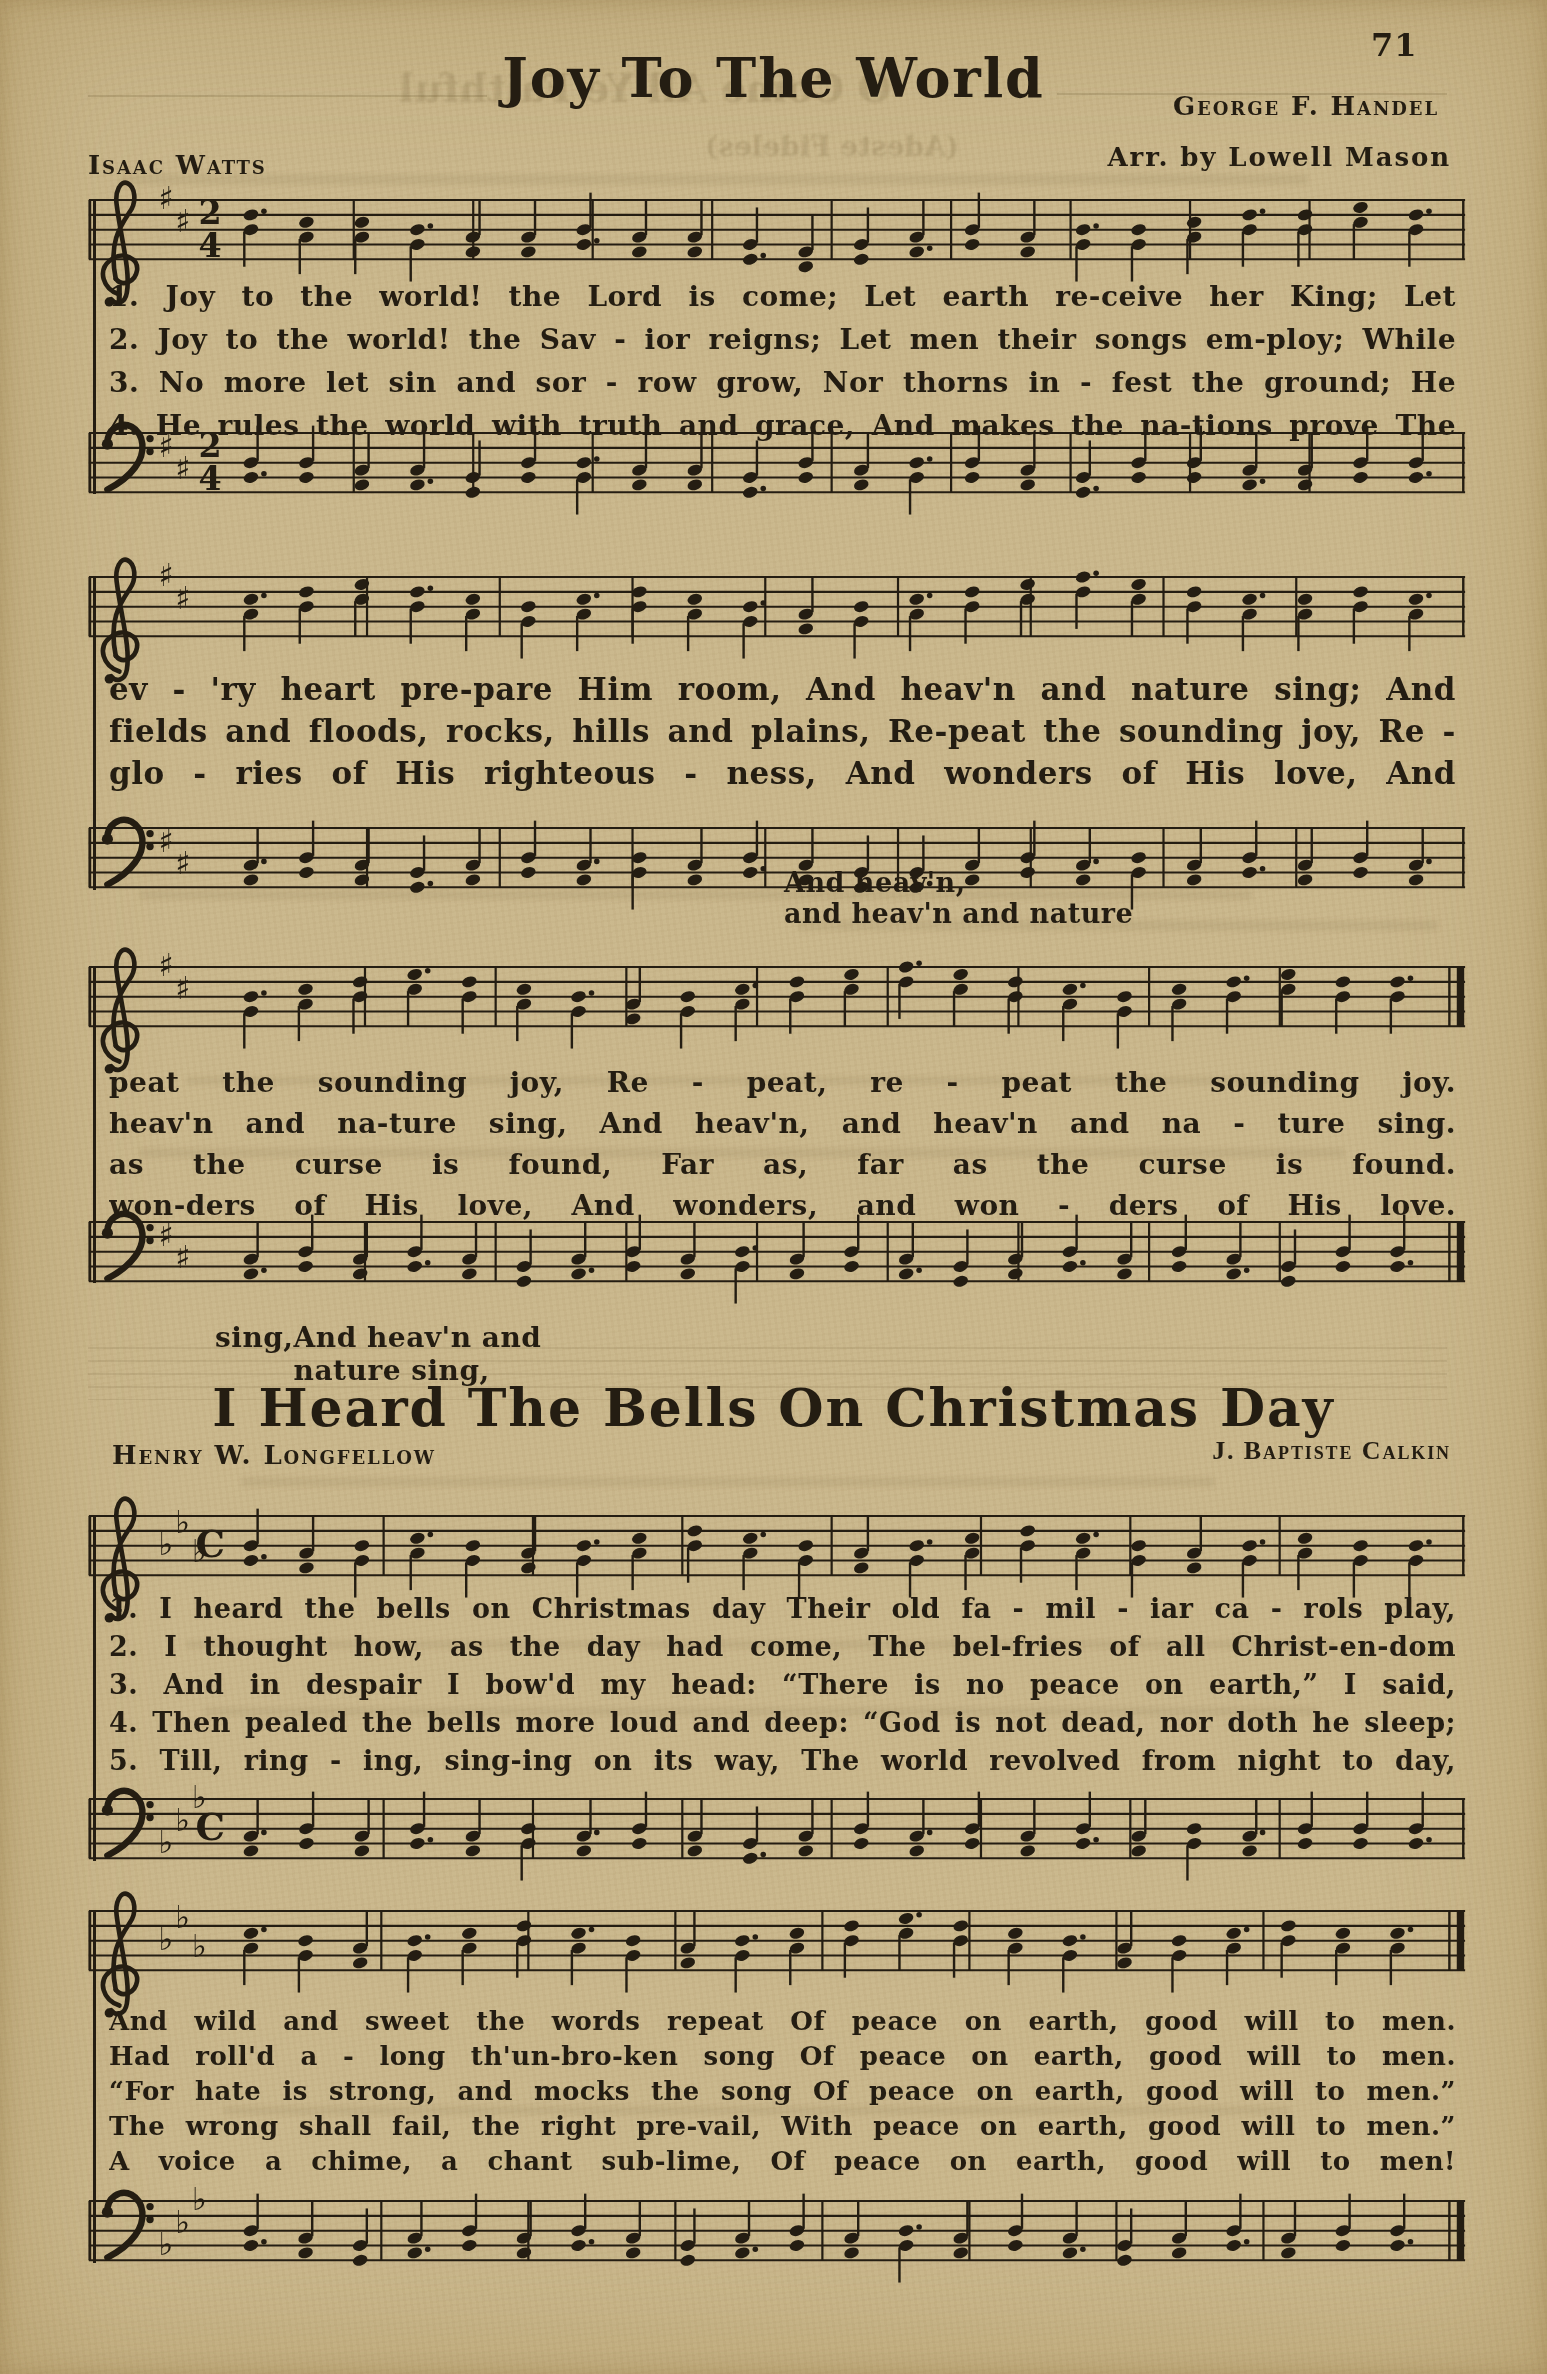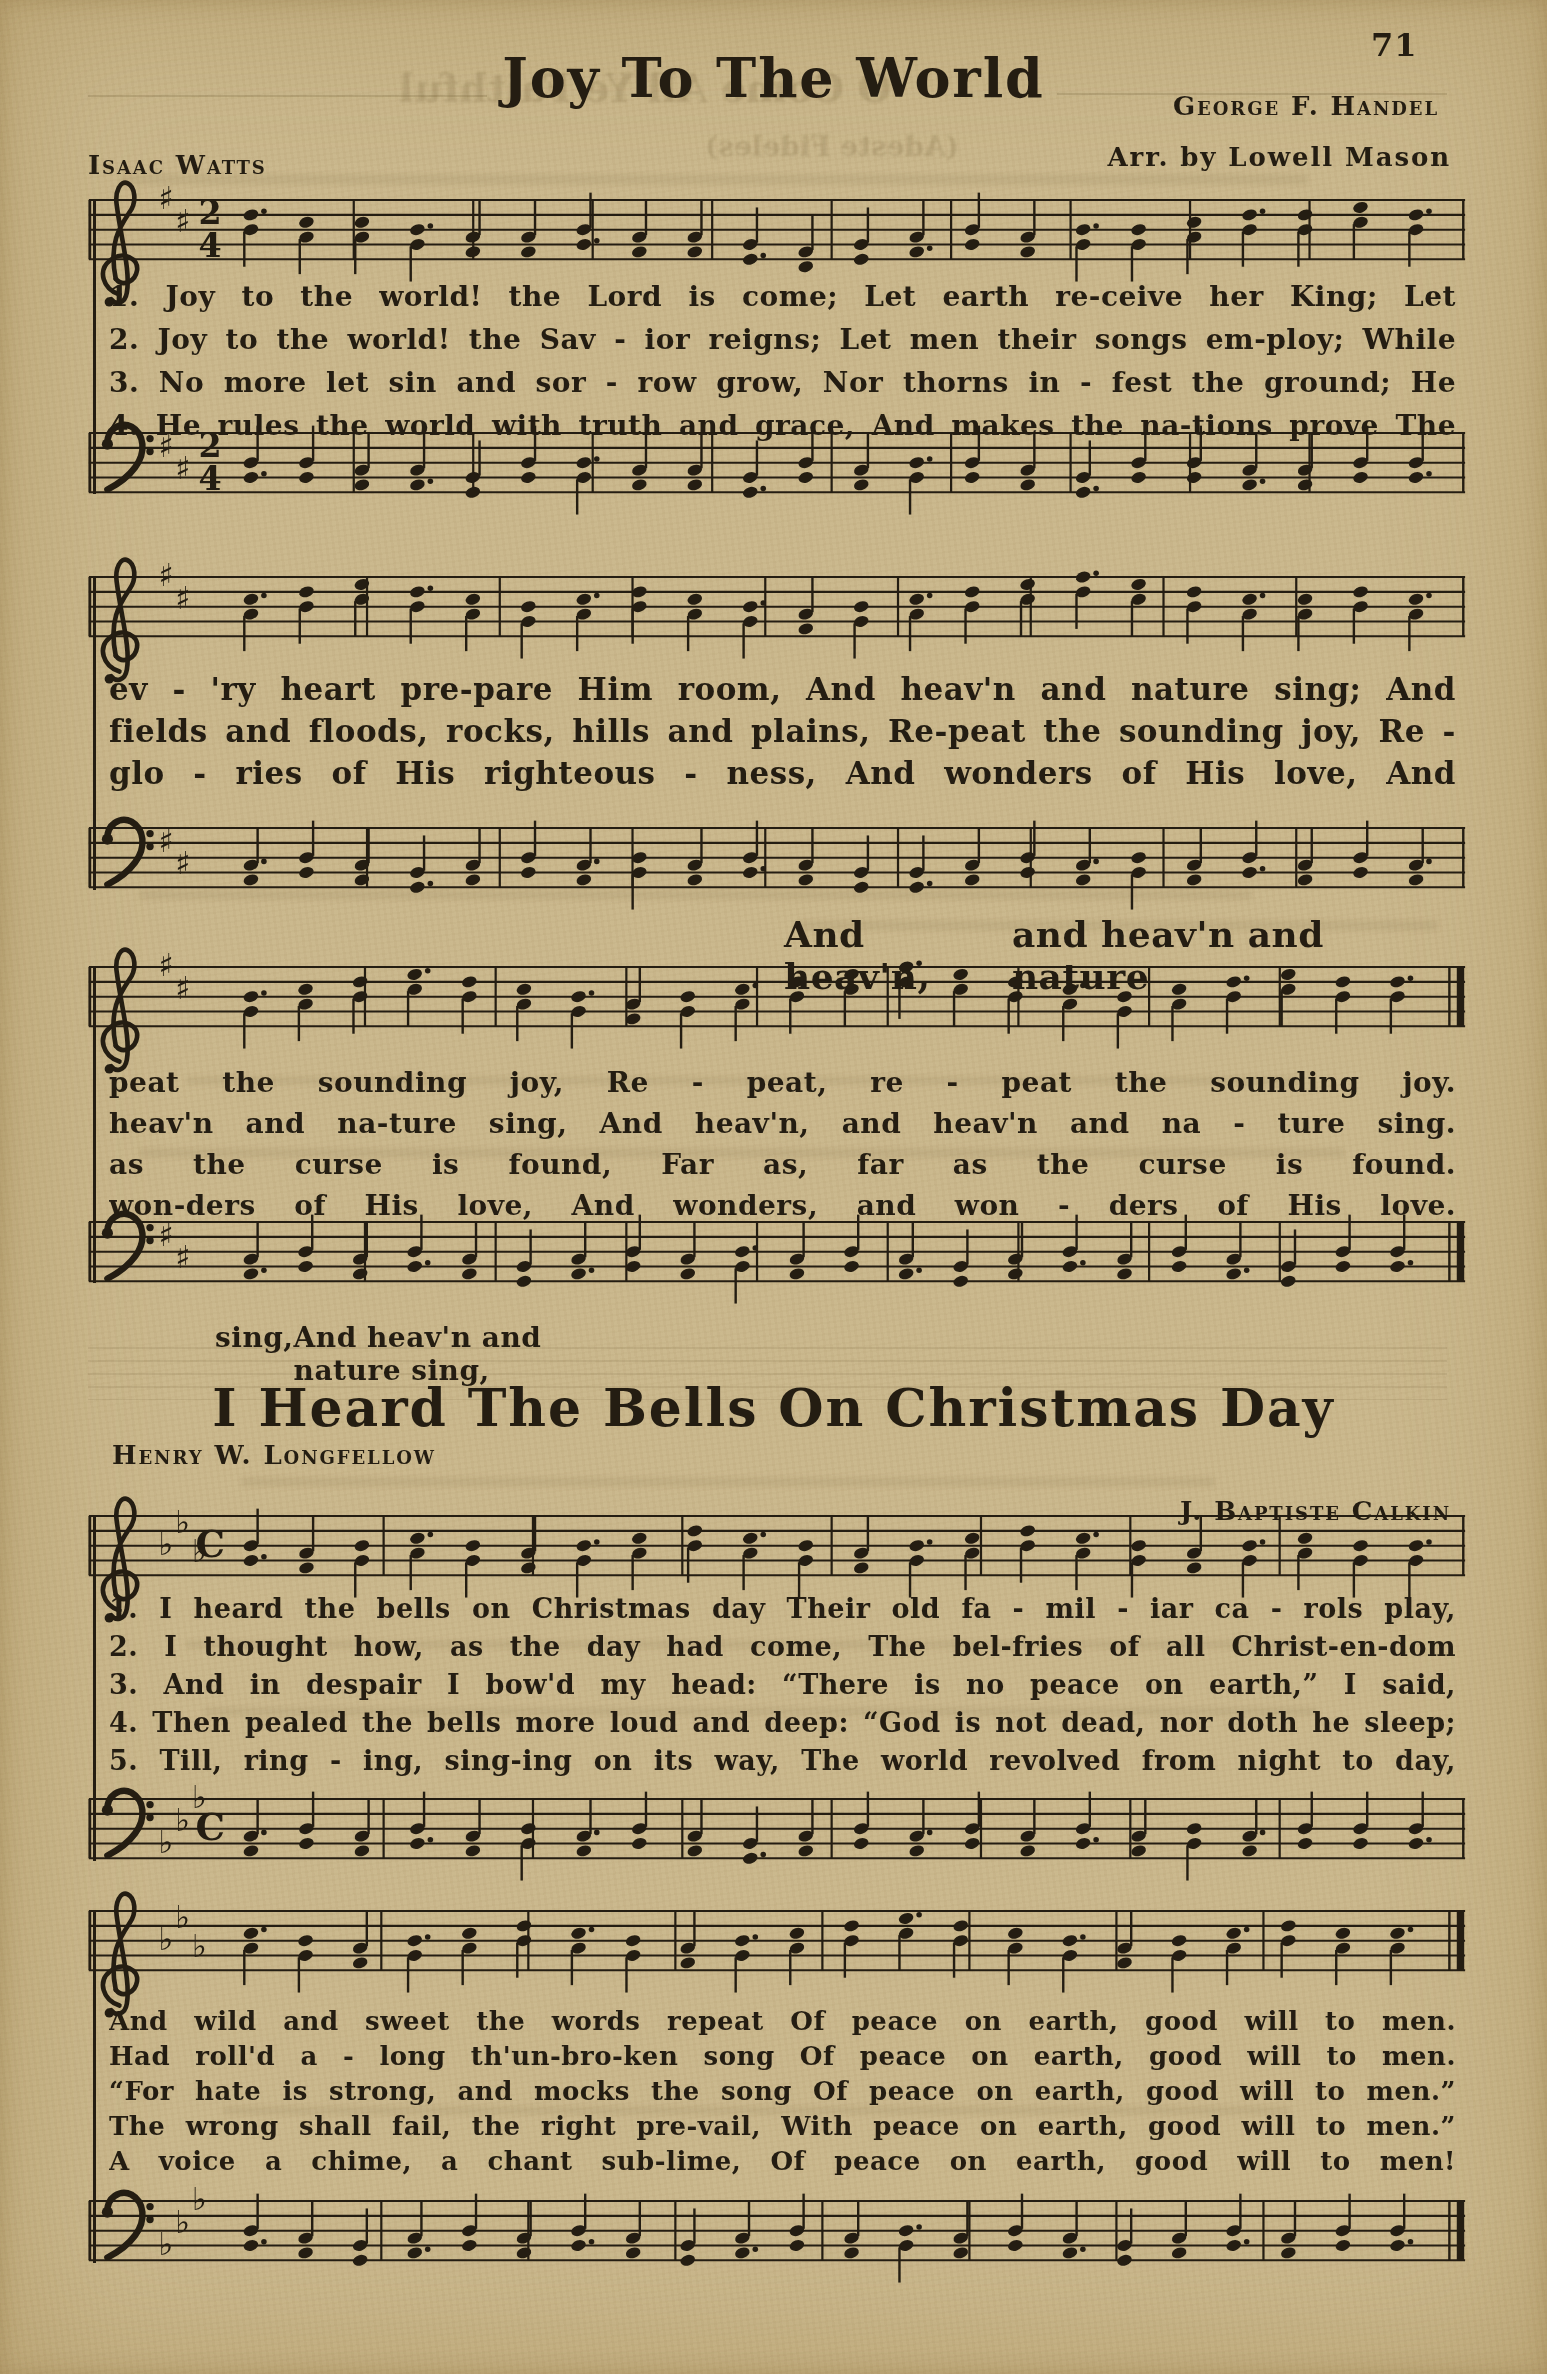--- a/index.html
+++ b/index.html
@@ -1085,38 +1085,38 @@
     <div class="lyr">1. Joy to the world! the Lord is come; Let earth re-ceive her King; Let</div>
     <div class="lyr">2. Joy to the world! the Sav - ior reigns; Let men their songs em-ploy; While</div>
     <div class="lyr">3. No more let sin and sor - row grow, Nor thorns in - fest the ground; He</div>
     <div class="lyr">4. He rules the world with truth and grace, And makes the na-tions prove The</div>
   </div>
   <div class="abs lyrblock l2" style="top:671px;">
     <div class="lyr">ev - 'ry heart pre-pare Him room, And heav'n and nature sing; And</div>
     <div class="lyr">fields and floods, rocks, hills and plains, Re-peat the sounding joy, Re -</div>
     <div class="lyr">glo - ries of His righteous - ness, And wonders of His love, And</div>
   </div>
-  <div class="abs splitline" style="left:784px;top:913px;width:666px;font-size:36px;">
+  <div class="abs splitline" style="left:784px;top:867px;width:666px;font-size:27px;flex-direction:column;">
     <span>And heav'n,</span>
     <span>and heav'n and nature</span>
   </div>
   <div class="abs lyrblock l3" style="top:1065px;">
     <div class="lyr">peat the sounding joy, Re - peat, re - peat the sounding joy.</div>
     <div class="lyr">heav'n and na-ture sing, And heav'n, and heav'n and na - ture sing.</div>
     <div class="lyr">as the curse is found, Far as, far as the curse is found.</div>
     <div class="lyr">won-ders of His love, And wonders, and won - ders of His love.</div>
   </div>
   <div class="abs splitline" style="left:190px;top:1321px;width:436px;font-size:28px;margin-left:25px;">
     <span>sing,</span>
     <span>And heav'n and nature sing,</span>
   </div>
 
   <div class="abs songtitle t2">I Heard The Bells On Christmas Day</div>
   <div class="abs attr" style="left:88px;top:1440px;margin-left:24px;">Henry W. Longfellow</div>
-  <div class="abs attr ralign" style="right:96px;top:1496px;">J. Baptiste Calkin</div>
+  <div class="abs attr ralign" style="right:96px;top:1436px;font-family:Liberation Serif, serif;">J. Baptiste Calkin</div>
 
   <div class="abs lyrblock v2" style="top:1592px;">
     <div class="lyr">1. I heard the bells on Christmas day Their old fa - mil - iar ca - rols play,</div>
     <div class="lyr">2. I thought how, as the day had come, The bel-fries of all Christ-en-dom</div>
     <div class="lyr">3. And in despair I bow'd my head: “There is no peace on earth,” I said,</div>
     <div class="lyr">4. Then pealed the bells more loud and deep: “God is not dead, nor doth he sleep;</div>
     <div class="lyr">5. Till, ring - ing, sing-ing on its way, The world revolved from night to day,</div>
   </div>
   <div class="abs lyrblock rf" style="top:2005px;">
     <div class="lyr">And wild and sweet the words repeat Of peace on earth, good will to men.</div>

